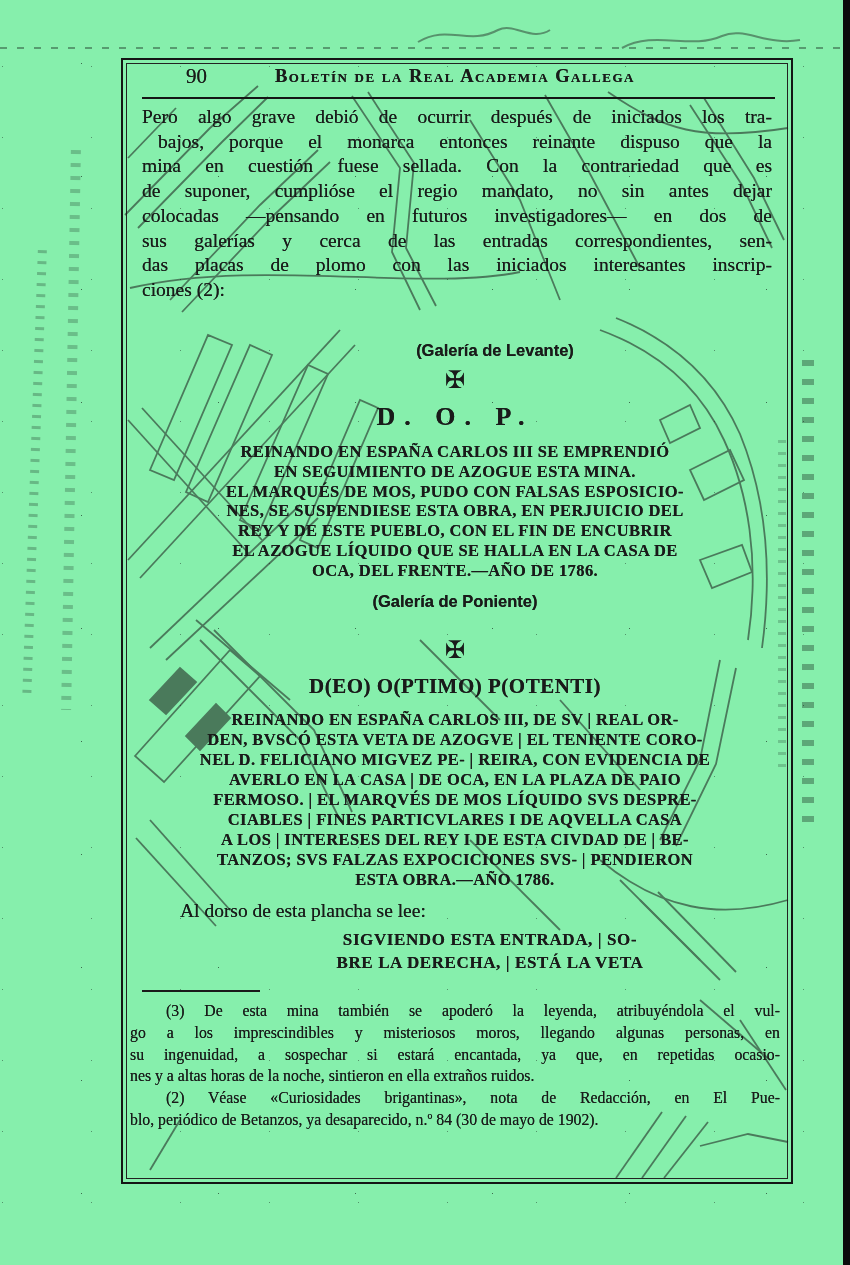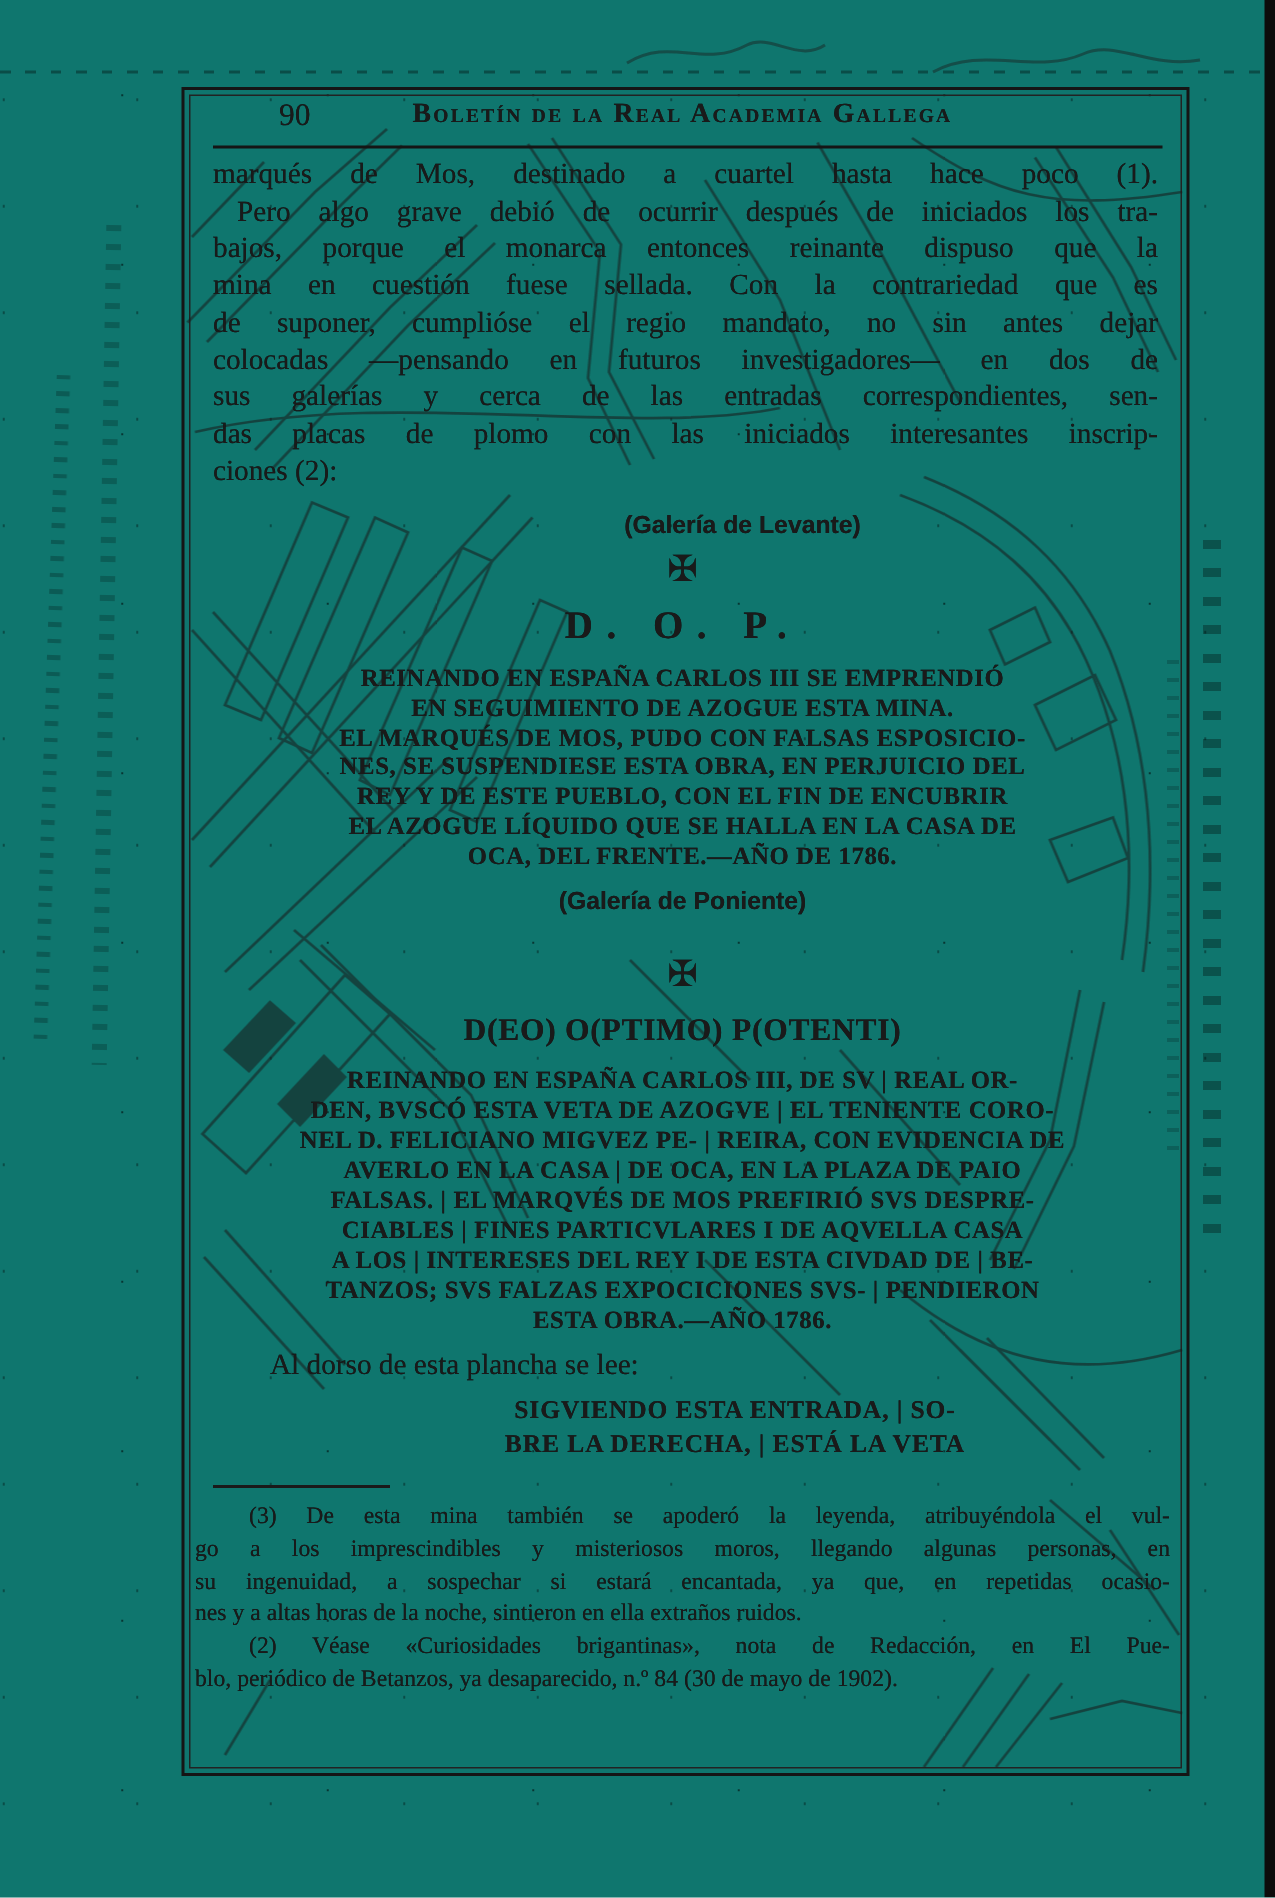--- a/index.html
+++ b/index.html
@@ -1,18 +1,18 @@
 <!DOCTYPE html>
 <html><head>
 <meta charset="utf-8">
 <style>
   html,body{margin:0;padding:0;background:#e8e8e8;}
   .page{
     position:relative; width:850px; height:1265px; overflow:hidden;
-    background:#0f766e; color:#1a1a1a;
+    background:#86efac; color:#1a1a1a;
     font-family:"Liberation Serif","DejaVu Serif",serif;
   }
   
   .scan-edge{position:absolute; right:0; top:0; width:7px; height:1265px; background:#0c0c0c;}
   .speckles{position:absolute; inset:0; pointer-events:none;
     background-image:
       radial-gradient(circle, rgba(0,0,0,.55) .8px, transparent 1px),
       radial-gradient(circle, rgba(0,0,0,.38) .7px, transparent 1px);
     background-size:137px 113px, 89px 71px;
     background-position:13px 7px, 47px 31px;}
@@ -149,21 +149,20 @@
 
   <div class="frame">
     <div class="frame-inner"></div>
   </div>
 
   <div class="txt pagenum">90</div>
   <div class="txt journal">Boletín de la Real Academia Gallega</div>
   <div class="headrule"></div>
 
   <div class="txt para">
-      <div class="tline">marqués de Mos, destinado a cuartel hasta hace poco (1).</div>
       <div class="tline">Pero algo grave debió de ocurrir después de iniciados los tra-</div>
       <div class="tline">bajos, porque el monarca entonces reinante dispuso que la</div>
       <div class="tline">mina en cuestión fuese sellada. Con la contrariedad que es</div>
       <div class="tline">de suponer, cumplióse el regio mandato, no sin antes dejar</div>
       <div class="tline">colocadas —pensando en futuros investigadores— en dos de</div>
       <div class="tline">sus galerías y cerca de las entradas correspondientes, sen-</div>
       <div class="tline">das placas de plomo con las iniciados interesantes inscrip-</div>
       <div class="tline">ciones (2):</div>
     </div>
 
@@ -181,21 +180,21 @@
     </div>
 
   <div class="txt gal-caption cap-poniente">(Galería de Poniente)</div>
   <div class="txt cross cross2">✠</div>
   <div class="txt dop2">D(EO) O(PTIMO) P(OTENTI)</div>
   <div class="txt caps-block insc2">
       <div class="tline">REINANDO EN ESPAÑA CARLOS III, DE SV | REAL OR-</div>
       <div class="tline">DEN, BVSCÓ ESTA VETA DE AZOGVE | EL TENIENTE CORO-</div>
       <div class="tline">NEL D. FELICIANO MIGVEZ PE- | REIRA, CON EVIDENCIA DE</div>
       <div class="tline">AVERLO EN LA CASA | DE OCA, EN LA PLAZA DE PAIO</div>
-      <div class="tline">FALSAS. | EL MARQVÉS DE MOS PREFIRIÓ SVS DESPRE-</div>
+      <div class="tline">FERMOSO. | EL MARQVÉS DE MOS LÍQUIDO SVS DESPRE-</div>
       <div class="tline">CIABLES | FINES PARTICVLARES I DE AQVELLA CASA</div>
       <div class="tline">A LOS | INTERESES DEL REY I DE ESTA CIVDAD DE | BE-</div>
       <div class="tline">TANZOS; SVS FALZAS EXPOCICIONES SVS- | PENDIERON</div>
       <div class="tline">ESTA OBRA.—AÑO 1786.</div>
     </div>
 
   <div class="txt dorso-intro">Al dorso de esta plancha se lee:</div>
   <div class="txt caps-block dorso-block">
       <div class="tline">SIGVIENDO ESTA ENTRADA, | SO-</div>
       <div class="tline">BRE LA DERECHA, | ESTÁ LA VETA</div>

